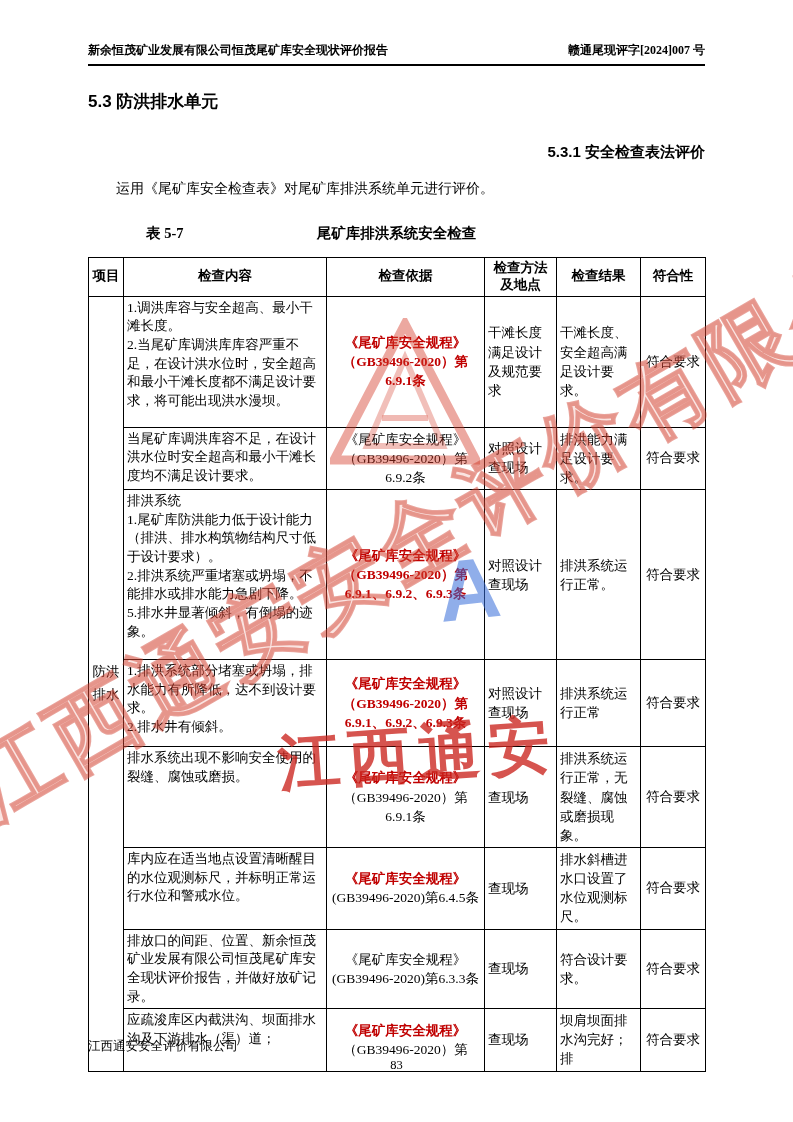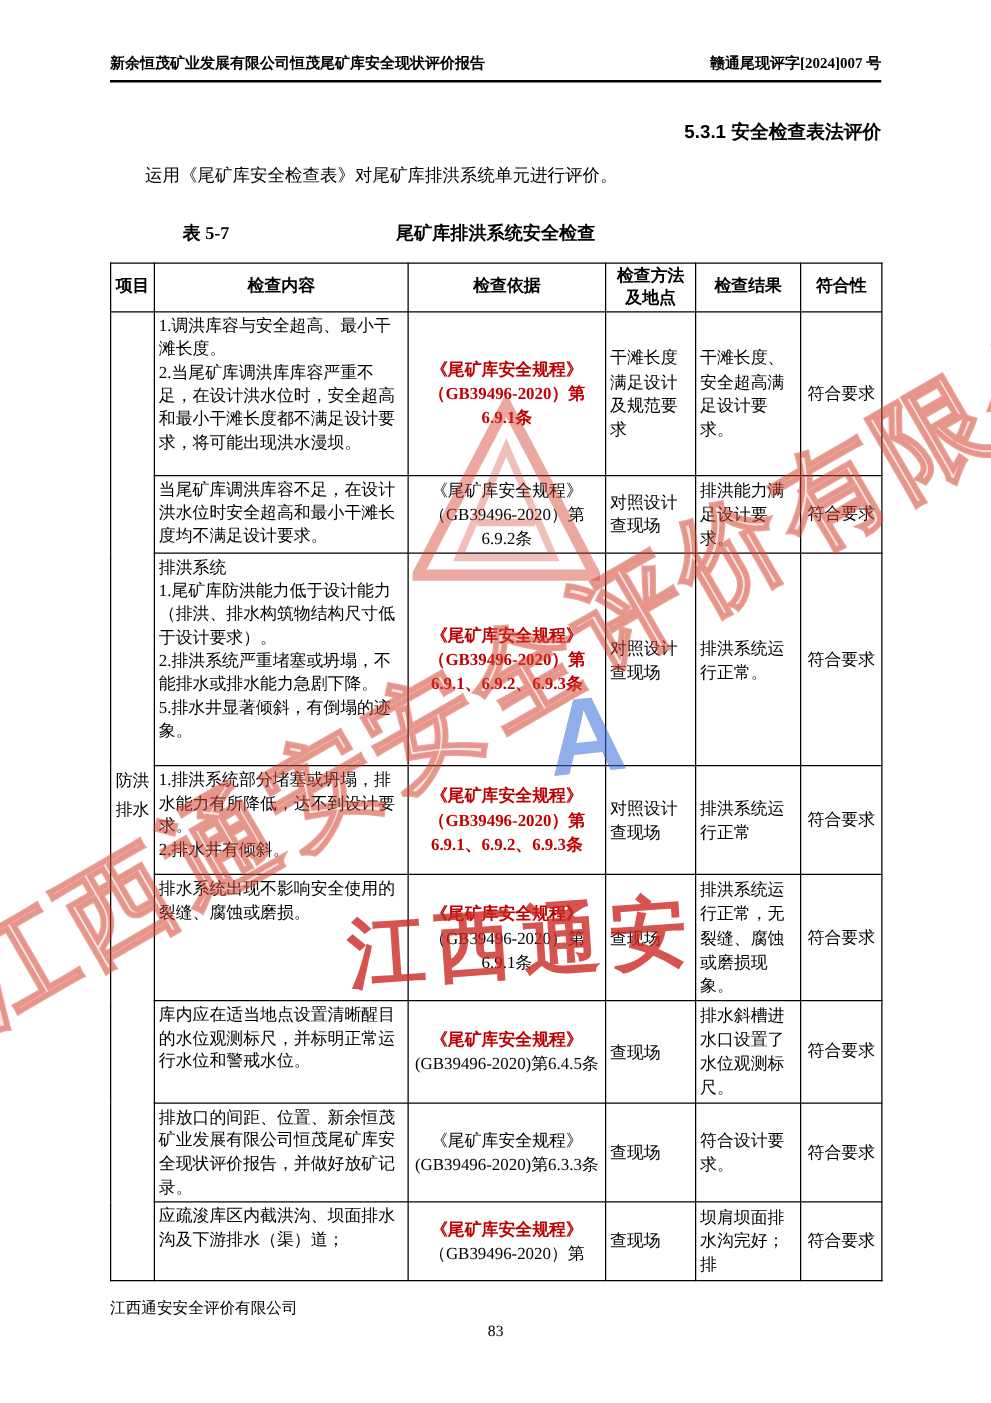--- a/index.html
+++ b/index.html
@@ -69,20 +69,21 @@
 <body>
 
 <div class="page">
 
   <div class="doc-header">
     <span>新余恒茂矿业发展有限公司恒茂尾矿库安全现状评价报告</span>
     <span>赣通尾现评字[2024]007 号</span>
   </div>
   <div class="header-rule"></div>
 
+  <div class="h1">5.3 防洪排水单元</div>
   <div class="h2">5.3.1 安全检查表法评价</div>
   <p class="intro">运用《尾矿库安全检查表》对尾矿库排洪系统单元进行评价。</p>
 
   <div class="table-caption">
     <span class="caption-label">表 5-7</span>
     <span class="caption-title">尾矿库排洪系统安全检查</span>
   </div>
 
   <table class="check-table">
     <colgroup>

